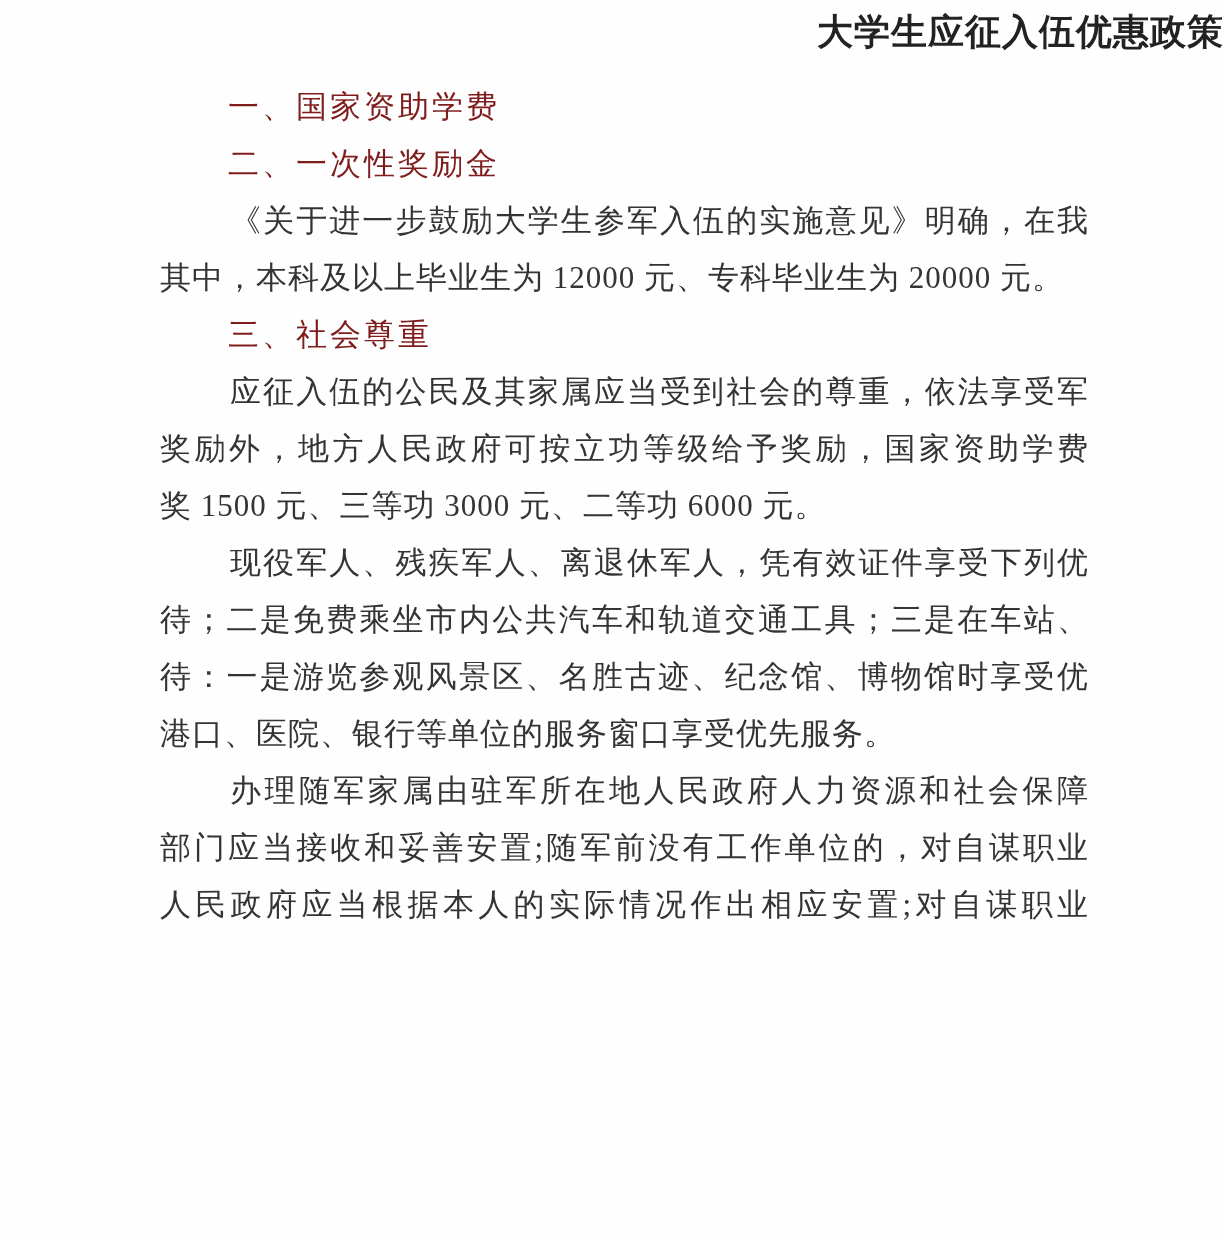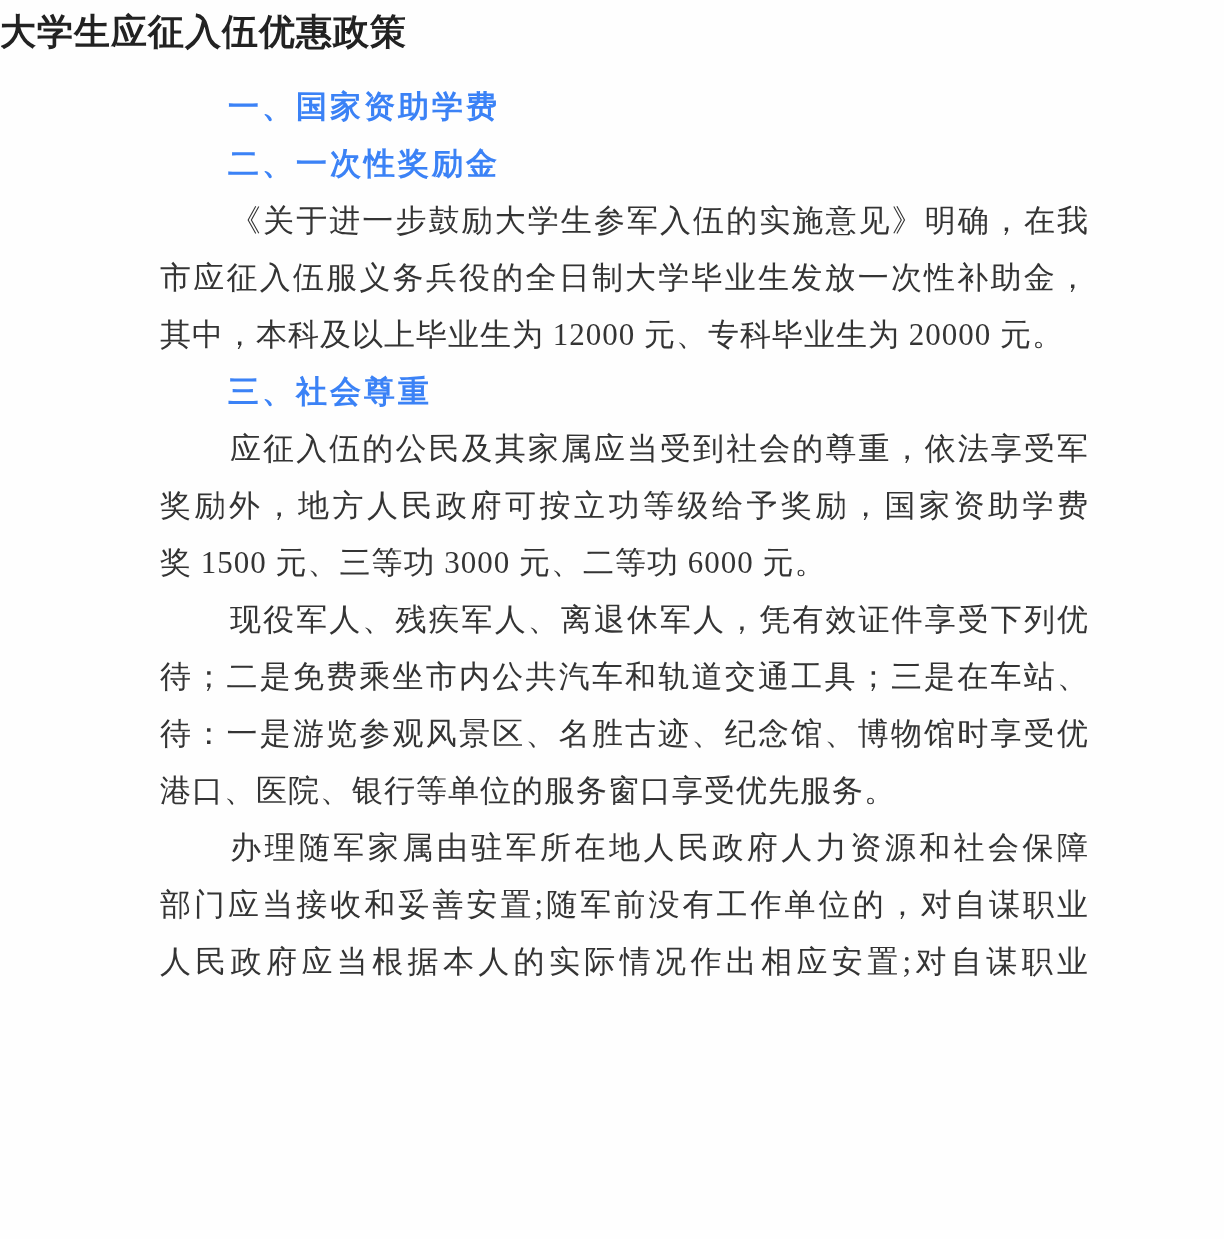--- a/index.html
+++ b/index.html
@@ -14,42 +14,42 @@
     background: #fefefe;
     overflow: hidden;
     color: #343434;
     font-family: "Liberation Serif", "DejaVu Serif", serif;
   }
   .doc-title {
     margin-top: 6px;
     width: 1224px;
     height: 52px;
     line-height: 52px;
-    text-align: left;
+    text-align: right;
     font-size: 36px;
     font-weight: 700;
     letter-spacing: 1px;
     color: #222222;
     font-family: "Liberation Serif", "DejaVu Serif", serif;
   }
   .content {
     margin-left: 160px;
     width: 929px;
   }
   .row {
     height: 57px;
     line-height: 57px;
     font-size: 31px;
     letter-spacing: 1px;
     white-space: nowrap;
   }
   .heading {
     font-family: "Liberation Sans", "DejaVu Sans", sans-serif;
-    font-weight: 700;
-    color: #3b82f6;
+    font-weight: 400;
+    color: #7f1d1d;
     padding-left: 68px;
     letter-spacing: 3px;
     white-space: nowrap;
   }
   .heading.first {
     margin-top: 20px;
   }
   .jl {  
     text-align: justify;
     text-align-last: justify;
@@ -70,21 +70,20 @@
 
   <div class="doc-title">大学生应征入伍优惠政策</div>
 
   <div class="content">
 
     <div class="row heading first">一、国家资助学费</div>
 
     <div class="row heading">二、一次性奖励金</div>
     <div>
       <div class="row jl indent">《关于进一步鼓励大学生参军入伍的实施意见》明确，在我</div>
-      <div class="row jl">市应征入伍服义务兵役的全日制大学毕业生发放一次性补助金，</div>
       <div class="row ll">其中，本科及以上毕业生为 12000 元、专科毕业生为 20000 元。</div>
     </div>
 
     <div class="row heading">三、社会尊重</div>
     <div>
       <div class="row jl indent">应征入伍的公民及其家属应当受到社会的尊重，依法享受军</div>
       <div class="row jl">奖励外，地方人民政府可按立功等级给予奖励，国家资助学费</div>
       <div class="row ll">奖 1500 元、三等功 3000 元、二等功 6000 元。</div>
     </div>
     <div>

